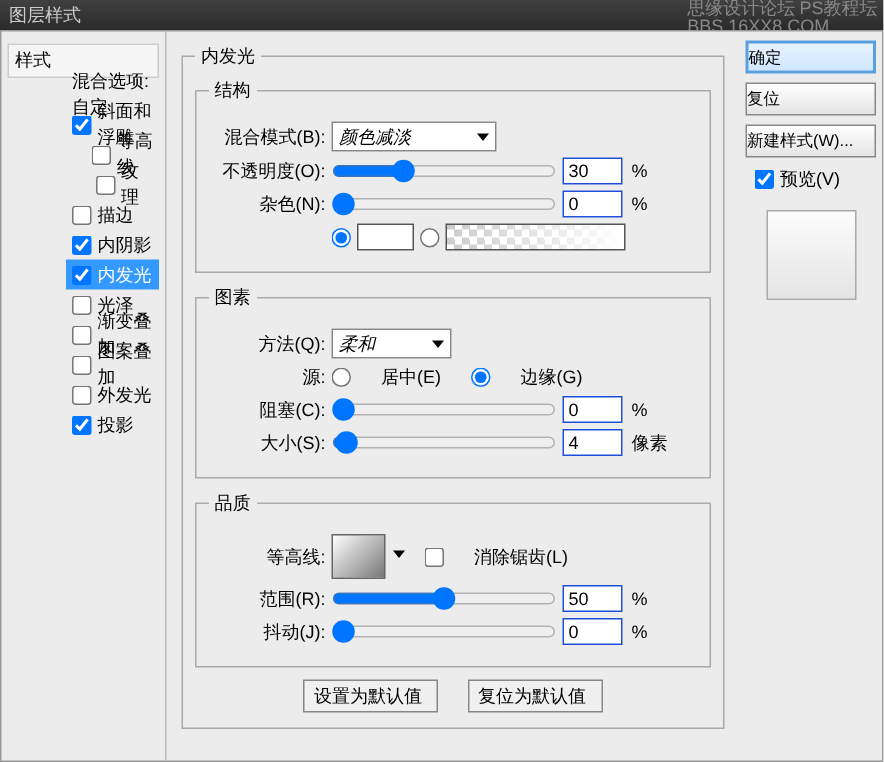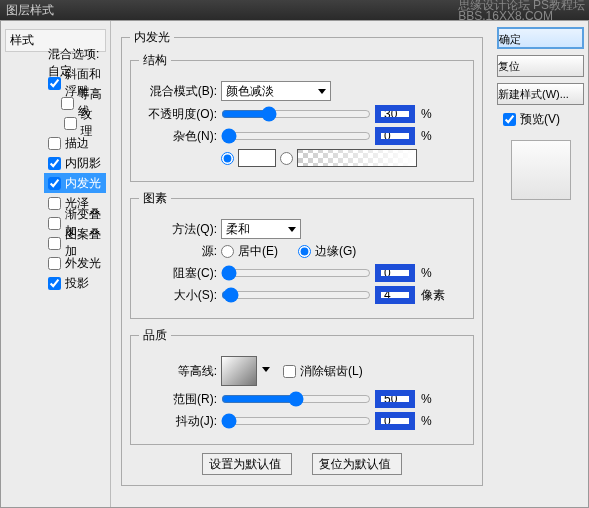--- a/index.html
+++ b/index.html
@@ -13,28 +13,28 @@
 .style-item.selected { background: #3399ff; color: #fff; }
 .style-item input[type=checkbox] { width: 13px; height: 13px; }
 .style-item .inset { width: 13px; display: inline-block; }
 .mid-col { flex: 1; padding: 8px 10px; display: flex; flex-direction: column; gap: 4px; }
 fieldset.outer { border: 1px solid #aaa; padding: 6px 8px 10px 8px; }
 fieldset.outer > legend { padding: 0 4px; }
 fieldset.inner { border: 1px solid #aaa; padding: 8px 8px 10px 8px; margin-bottom: 8px; }
 fieldset.inner > legend { padding: 0 4px; }
 .row { display: flex; align-items: center; margin: 4px 0; gap: 4px; }
 .row-label { width: 78px; text-align: right; }
-.select-like { display: inline-flex; align-items: center; border: 1px solid #888; background: #fff; height: 20px; padding: 0 4px; min-width: 110px; justify-content: space-between; cursor: pointer; }
+.select-like { display: inline-flex; align-items: center; border: 1px solid #888; background: #fff; height: 20px; padding: 0 4px; min-width: 110px; justify-content: space-between; cursor: pointer; font-style: italic; }
 .select-like .caret { border-left: 4px solid transparent; border-right: 4px solid transparent; border-top: 5px solid #000; margin-left: 6px; }
 .slider { flex: 1; max-width: 150px; }
-input[type=text].num { width: 40px; height: 18px; border: 6px solid #1d4ed8; padding: 0 3px; text-align: left; }
+input[type=text].num { width: 40px; height: 18px; border: 1px solid #1d4ed8; padding: 0 3px; text-align: left; }
 .unit { margin-left: 2px; }
 .color-swatch { width: 38px; height: 18px; border: 1px solid #555; background: #fff; }
 .gradient { width: 120px; height: 18px; border: 1px solid #555; background: linear-gradient(to right, rgba(255,255,255,0) 0%, #fff 100%), repeating-conic-gradient(#ccc 0 25%, #fff 0 50%) 0/10px 10px; }
-.radio-row { display: inline-flex; gap: 4px; align-items: center; }
+.radio-row { display: inline-flex; gap: 20px; align-items: center; }
 .contour-box { width: 36px; height: 30px; border: 1px solid #666; background: linear-gradient(135deg,#fff,#777); position: relative; }
 .contour-box .c { position: absolute; right: -14px; top: 10px; border-left: 4px solid transparent; border-right: 4px solid transparent; border-top: 5px solid #000; }
 .btn-row { text-align: center; margin-top: 4px; }
 .btn { display: inline-block; min-width: 90px; height: 22px; line-height: 20px; border: 1px solid #888; background: #f0f0f0; text-align: left; cursor: pointer; padding: 0 6px; margin: 0 8px; }
 .right-col { width: 95px; padding: 6px 4px; display: flex; flex-direction: column; gap: 6px; }
 .rbtn { height: 22px; border: 1px solid #888; background: linear-gradient(#fff,#e4e4e4); text-align: left; line-height: 20px; cursor: pointer; font-size: 11px; white-space: nowrap; overflow: hidden; }
 .rbtn.primary { border: 2px solid #5aa0e0; background: linear-gradient(#e8f3ff,#cfe6ff); }
 .preview-chk { display: flex; align-items: center; gap: 4px; margin-left: 6px; }
 .preview-box { width: 60px; height: 60px; border: 1px solid #aaa; background: linear-gradient(#fcfcfc,#e4e4e4); margin: 6px auto; }
 </style>

